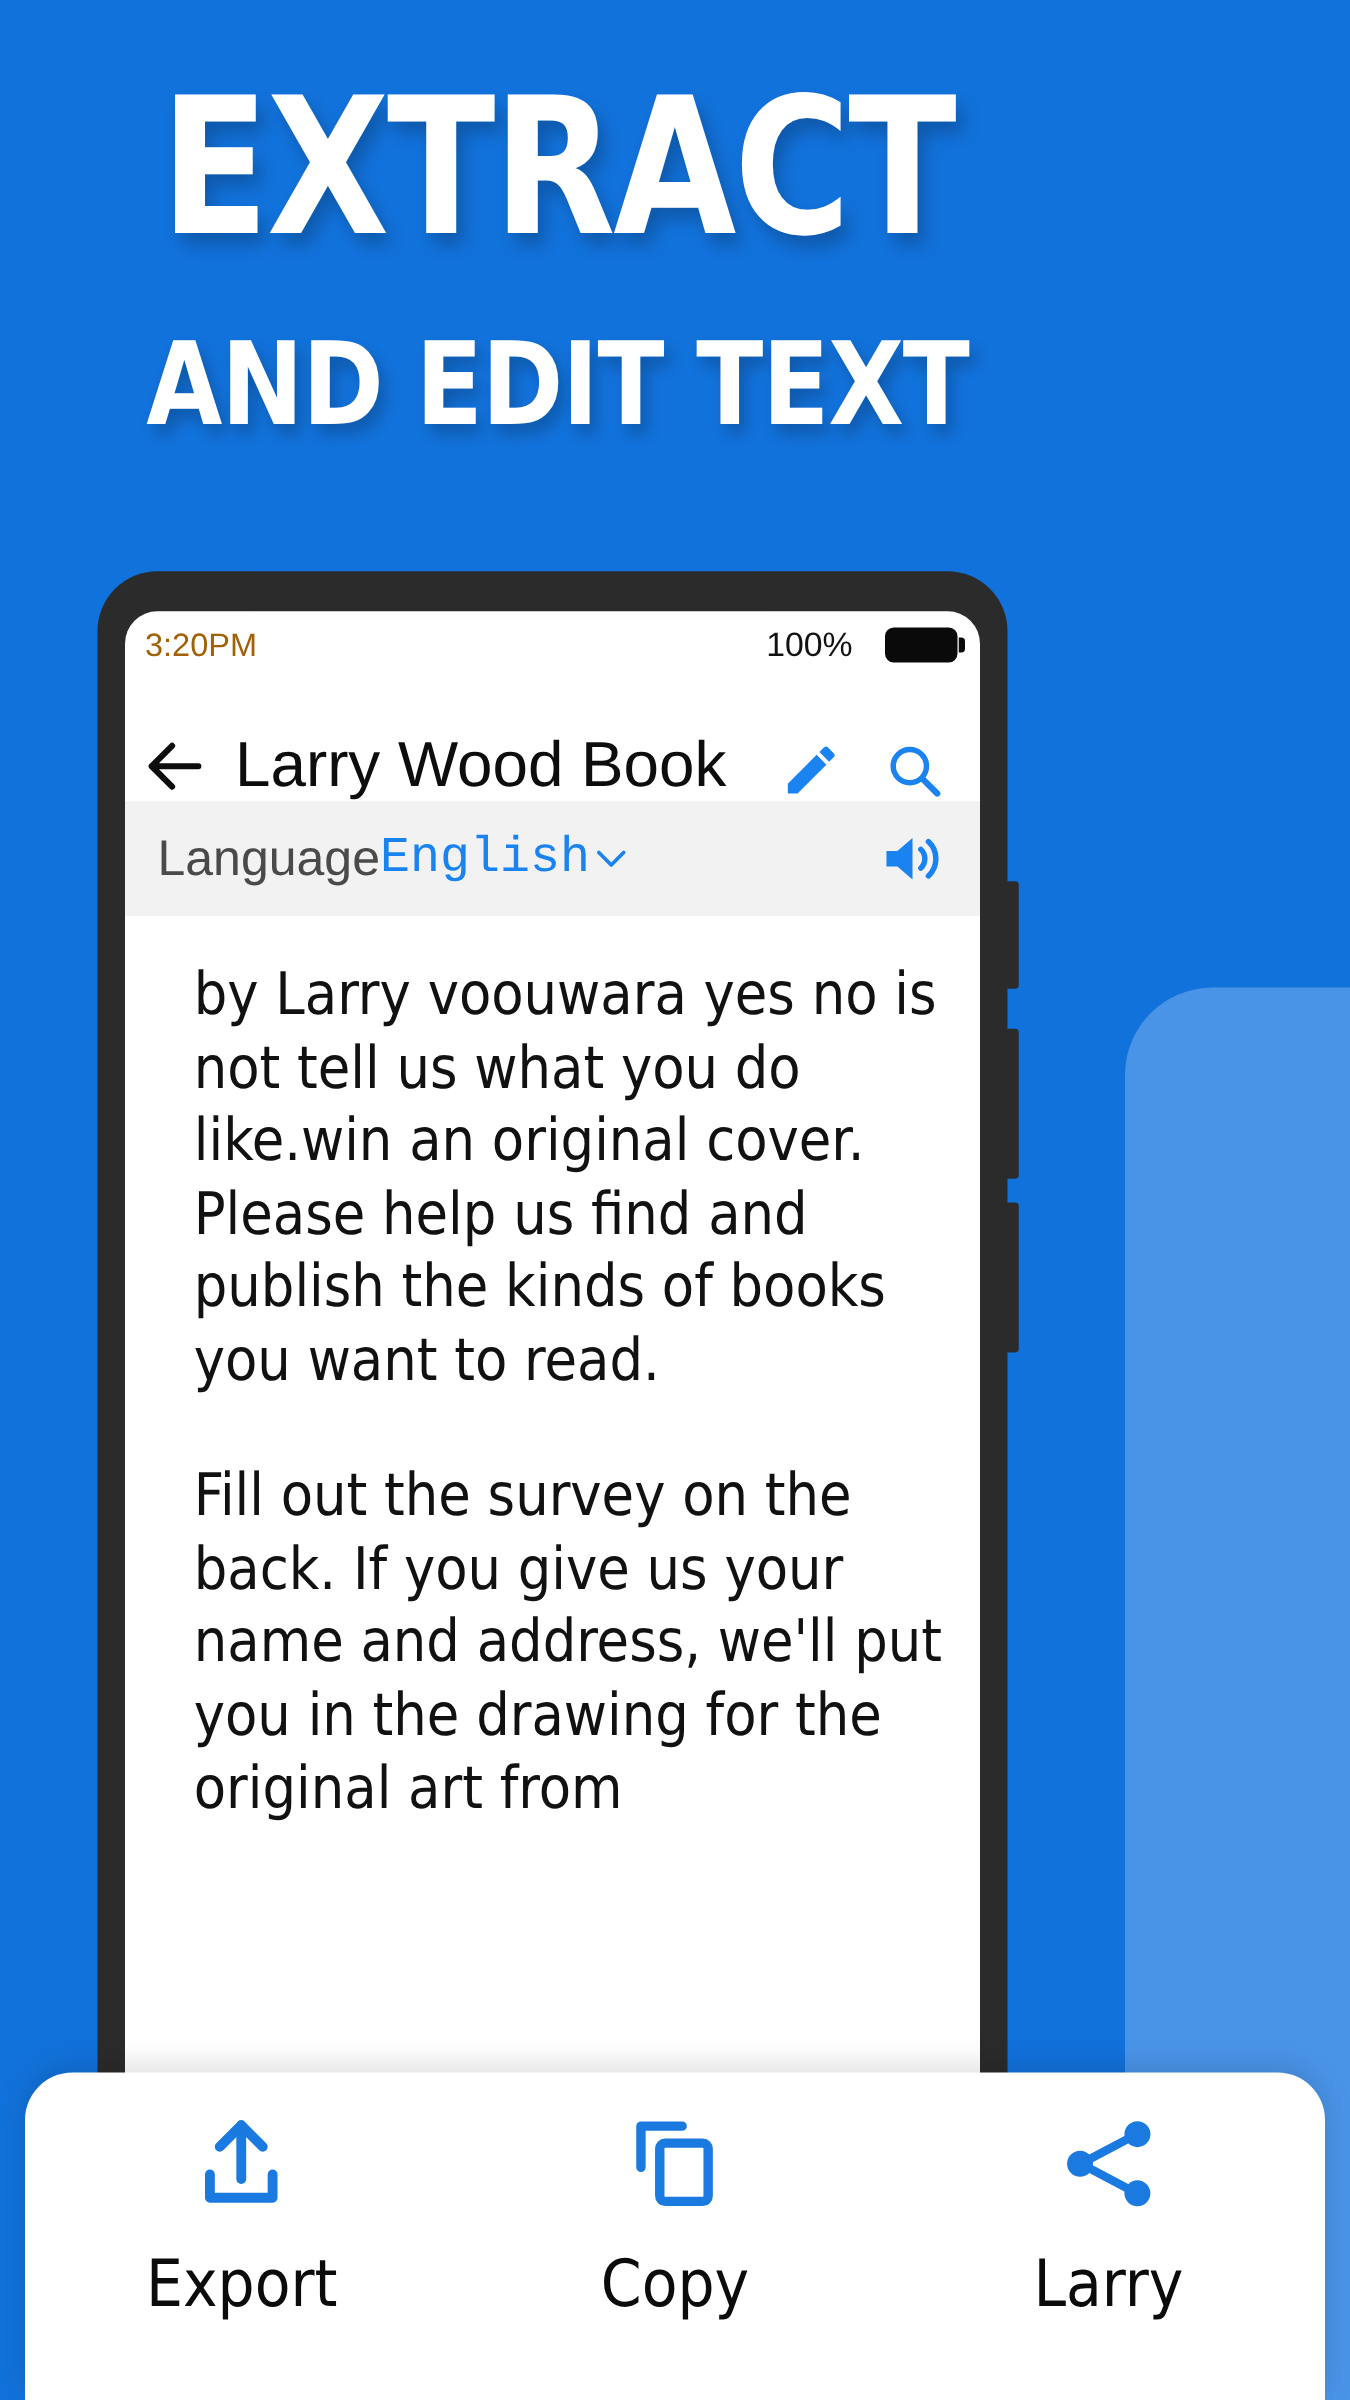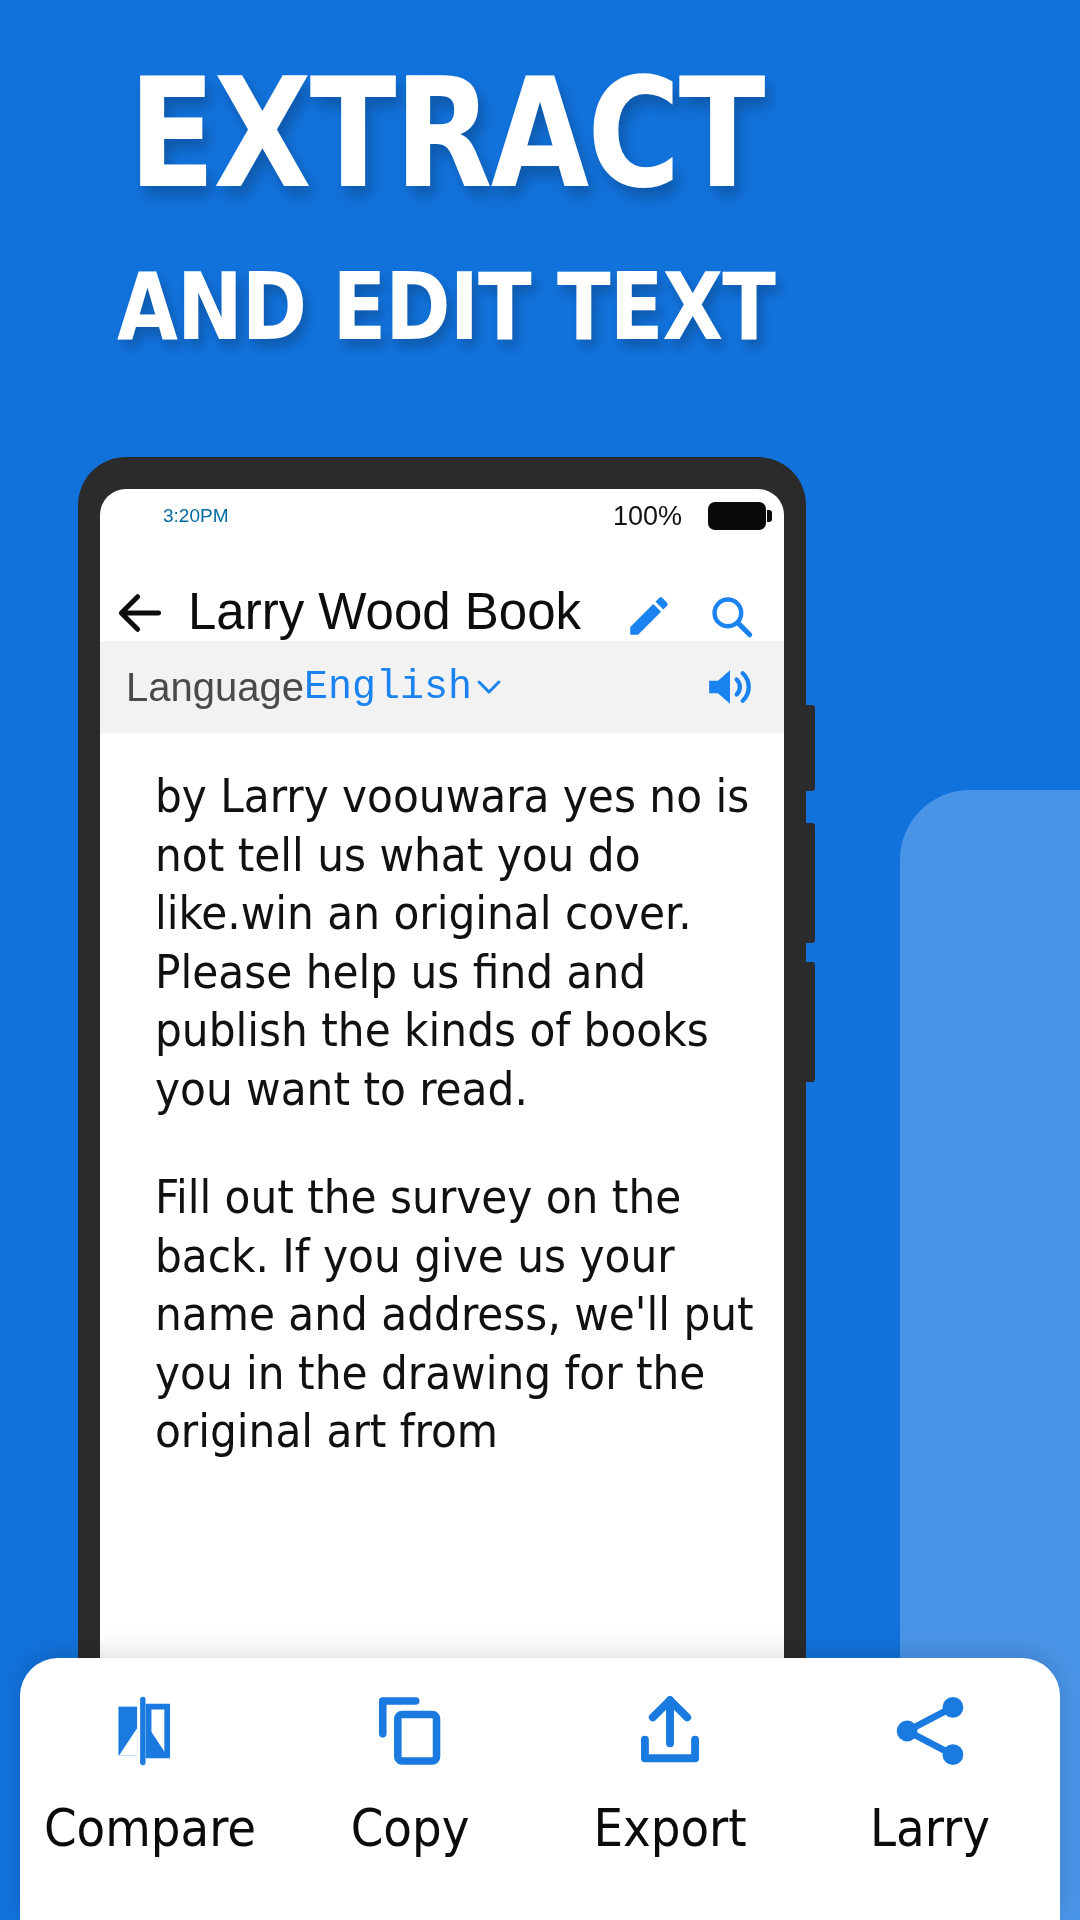--- a/index.html
+++ b/index.html
@@ -73,22 +73,22 @@
     border-top-right-radius:26px;
     overflow:hidden;
   }
 
   
   .statusbar{
     height:54px; display:flex; align-items:center;
     justify-content:space-between;
     padding:0 18px 0 16px;
   }
-  .status-time{ font-size:19px; color:#0369a1;
-    font-family:"Liberation Sans Narrow","Liberation Sans",sans-serif;margin-left:47px; }
+  .status-time{ font-size:26px; color:#a16207;
+    font-family:"Liberation Sans Narrow","Liberation Sans",sans-serif; }
   .status-right{ display:flex; align-items:center; gap:26px; }
   .status-batt-pct{ font-size:27px; color:#121212;
     font-family:"Liberation Sans Narrow","Liberation Sans",sans-serif; }
   .batt-icon{
     width:58px; height:28px; background:#0a0a0a; border-radius:7px;
     position:relative;
   }
   .batt-icon:after{
     content:""; position:absolute; right:-6px; top:8px;
     width:5px; height:12px; background:#0a0a0a;
@@ -223,46 +223,36 @@
     <div class="doc-body">
       <div class="doc-p">by Larry voouwara yes no is not tell us what you do like.win an original cover. Please help us find and publish the kinds of books you want to read.</div>
       <div class="doc-p">Fill out the survey on the back. If you give us your name and address, we'll put you in the drawing for the original art from</div>
     </div>
 
   </div>
 </div>
 
 <div class="action-card">
 
-  <div class="action-item">
-    <svg class="action-ico" viewBox="0 0 24 24">
-      <path d="M10 3.2v17.6" stroke="#1a7ae0" stroke-width="1.5" stroke-linecap="round"></path>
-      <path d="M3.2 5.2h5.2v13.6H3.2z" fill="#1a7ae0"></path>
-      <path d="M8.4 18.8L3.4 18.8 8.4 11.2z" fill="#ffffff"></path>
-      <path d="M11.6 5.2h5.2v13.6h-5.2z" fill="none" stroke="#1a7ae0" stroke-width="1.6"></path>
-      <path d="M11.9 18.5l4.6 0 -4.6 -7z" fill="#1a7ae0"></path>
-    </svg>
-    <div class="action-label">Compare</div>
-  </div>
-
-  <div class="action-item">
-    <svg class="action-ico" viewBox="0 0 24 24">
-      <path d="M4.4 3.6h9.2M4.4 3.6v9.2" fill="none" stroke="#1a7ae0" stroke-width="2.1" stroke-linecap="round"></path>
-      <rect x="8.6" y="7.4" width="10.8" height="13" rx="1.2" fill="none" stroke="#1a7ae0" stroke-width="2.1"></rect>
-    </svg>
-    <div class="action-label">Copy</div>
-  </div>
 
   <div class="action-item">
     <svg class="action-ico" viewBox="0 0 24 24">
       <path d="M12 3.4V15.4" fill="none" stroke="#1a7ae0" stroke-width="2.2" stroke-linecap="round"></path>
       <path d="M7.2 8.2L12 3.4l4.8 4.8" fill="none" stroke="#1a7ae0" stroke-width="2.2" stroke-linecap="round" stroke-linejoin="round"></path>
       <path d="M5 14.4v5.2h14v-5.2" fill="none" stroke="#1a7ae0" stroke-width="2.2" stroke-linecap="round" stroke-linejoin="round"></path>
     </svg>
     <div class="action-label">Export</div>
+  </div>
+
+  <div class="action-item">
+    <svg class="action-ico" viewBox="0 0 24 24">
+      <path d="M4.4 3.6h9.2M4.4 3.6v9.2" fill="none" stroke="#1a7ae0" stroke-width="2.1" stroke-linecap="round"></path>
+      <rect x="8.6" y="7.4" width="10.8" height="13" rx="1.2" fill="none" stroke="#1a7ae0" stroke-width="2.1"></rect>
+    </svg>
+    <div class="action-label">Copy</div>
   </div>
 
   <div class="action-item">
     <svg class="action-ico" viewBox="0 0 24 24">
       <circle cx="18.4" cy="5.4" r="2.9" fill="#1a7ae0"></circle>
       <circle cx="5.6" cy="12" r="2.9" fill="#1a7ae0"></circle>
       <circle cx="18.4" cy="18.6" r="2.9" fill="#1a7ae0"></circle>
       <path d="M8.2 10.7l7.6-4M8.2 13.3l7.6 4" stroke="#1a7ae0" stroke-width="1.9" stroke-linecap="round"></path>
     </svg>
     <div class="action-label">Larry</div>

